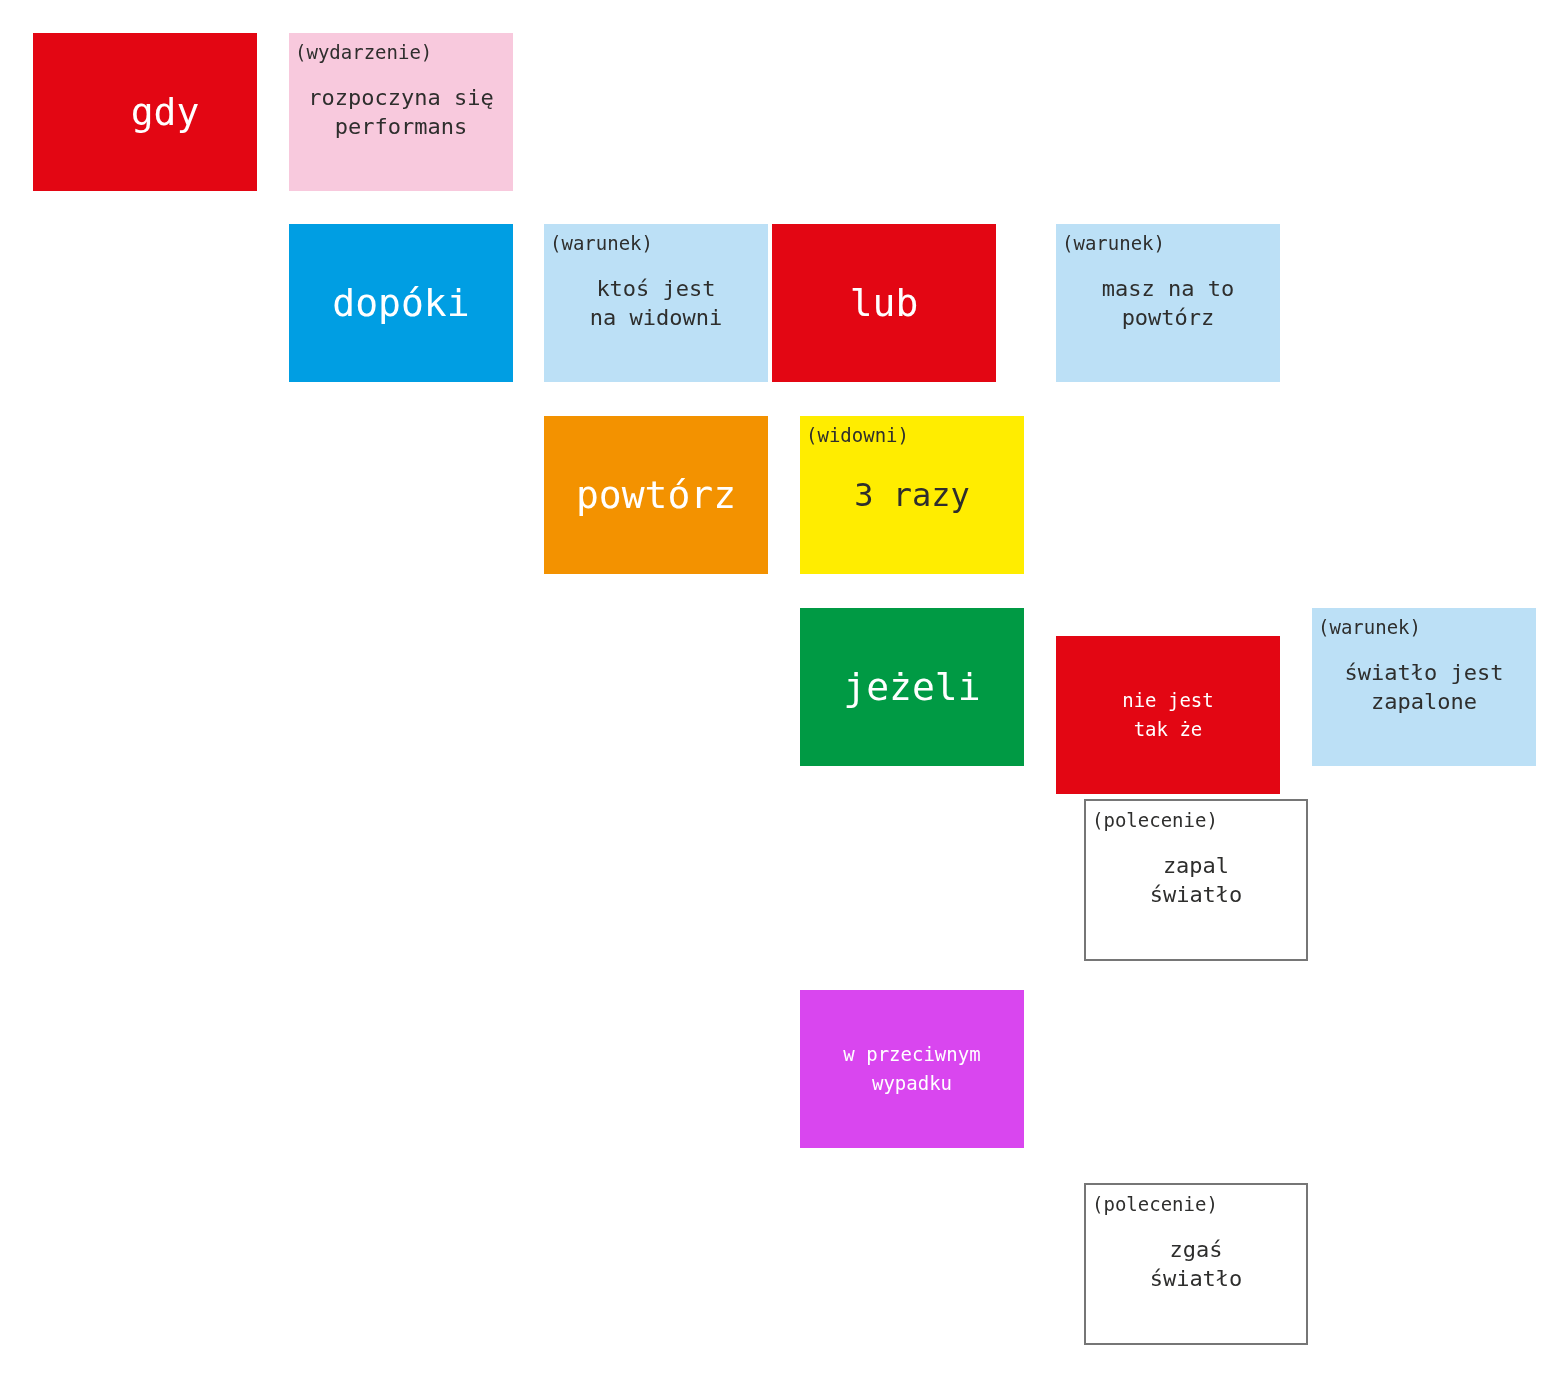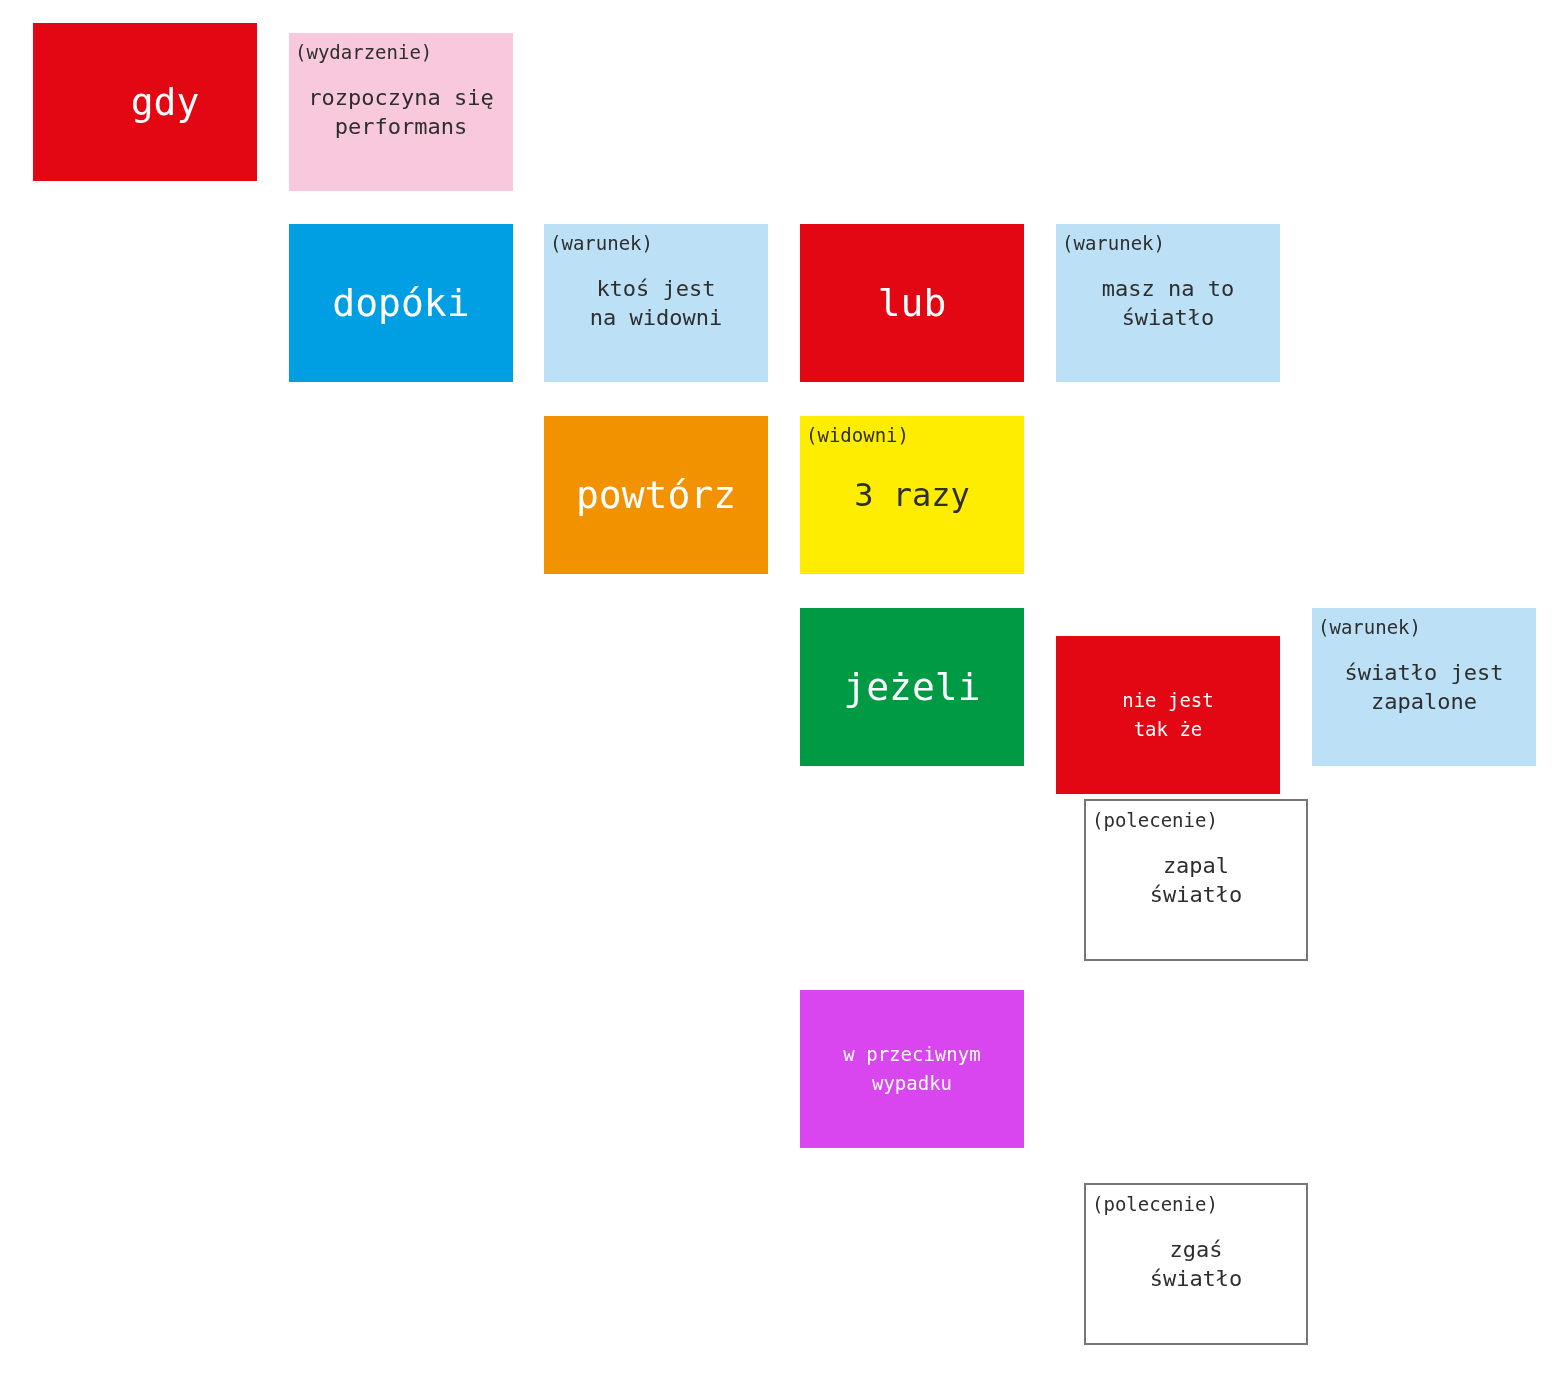--- a/index.html
+++ b/index.html
@@ -58,48 +58,48 @@
     border: 2px solid;
     background: #ffffff;
     margin-left: 28px;
   }
 </style>
 </head>
 <body>
 
 <div class="page">
 
-  <div class="block kw" style="left: 33px; top: 23px; background-color: rgb(227, 6, 19); padding-left: 40px;">
+  <div class="block kw" style="left: 33px; top: 33px; background-color: rgb(227, 6, 19); padding-left: 40px;">
     <span class="kw-text" style="color: rgb(255, 255, 255);">gdy</span>
   </div>
 
   <div class="block" style="left: 289px; top: 33px; background-color: rgb(248, 201, 221);">
     <span class="param-tag" style="color: rgb(46, 46, 45);">(wydarzenie)</span>
     <span class="param-value" style="color: rgb(46, 46, 45);">rozpoczyna się
 performans</span>
   </div>
 
   <div class="block kw" style="left: 289px; top: 224px; background-color: rgb(0, 158, 227);">
     <span class="kw-text" style="color: rgb(255, 255, 255);">dopóki</span>
   </div>
 
   <div class="block" style="left: 544px; top: 224px; background-color: rgb(188, 224, 246);">
     <span class="param-tag" style="color: rgb(46, 46, 45);">(warunek)</span>
     <span class="param-value" style="color: rgb(46, 46, 45);">ktoś jest
 na widowni</span>
   </div>
 
-  <div class="block kw" style="left: 800px; top: 224px; background-color: rgb(227, 6, 19);">
+  <div class="block kw" style="left: 772px; top: 224px; background-color: rgb(227, 6, 19);">
     <span class="kw-text" style="color: rgb(255, 255, 255);">lub</span>
   </div>
 
   <div class="block" style="left: 1056px; top: 224px; background-color: rgb(188, 224, 246);">
     <span class="param-tag" style="color: rgb(46, 46, 45);">(warunek)</span>
     <span class="param-value" style="color: rgb(46, 46, 45);">masz na to
-światło</span>
+powtórz</span>
   </div>
 
   <div class="block kw" style="left: 544px; top: 416px; background-color: rgb(243, 146, 0);">
     <span class="kw-text" style="color: rgb(255, 255, 255);">powtórz</span>
   </div>
 
   <div class="block" style="left: 800px; top: 416px; background-color: rgb(255, 237, 0);">
     <span class="param-tag" style="color: rgb(46, 46, 45);">(widowni)</span>
     <span class="param-value param-value--big" style="color: rgb(46, 46, 45);">3 razy</span>
   </div>

